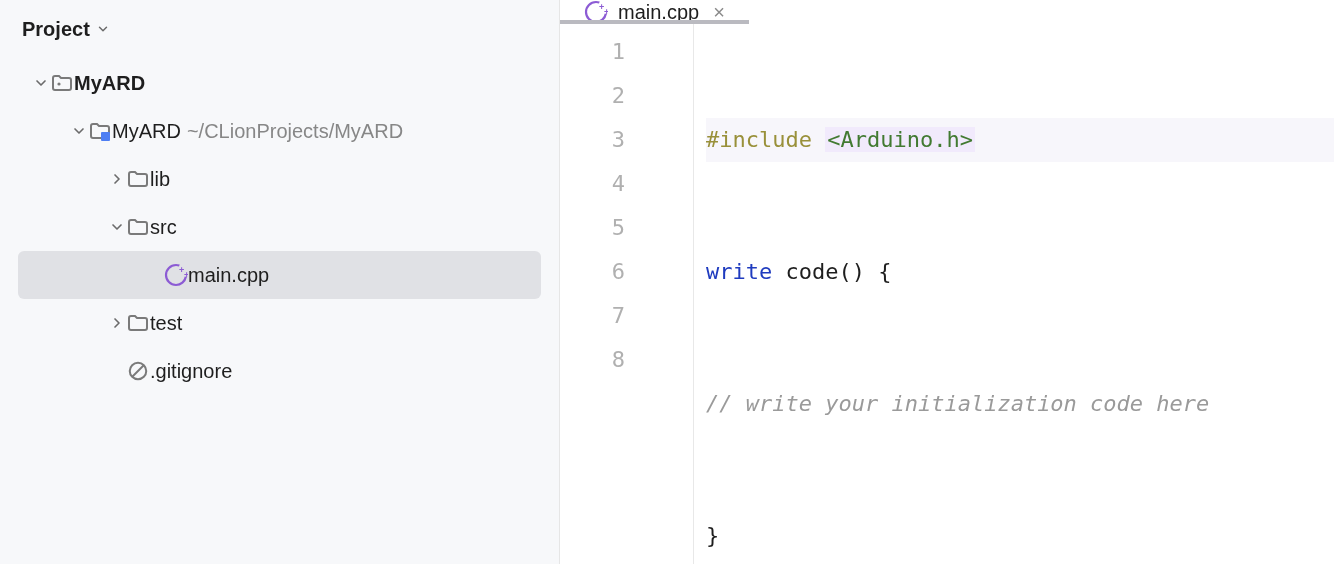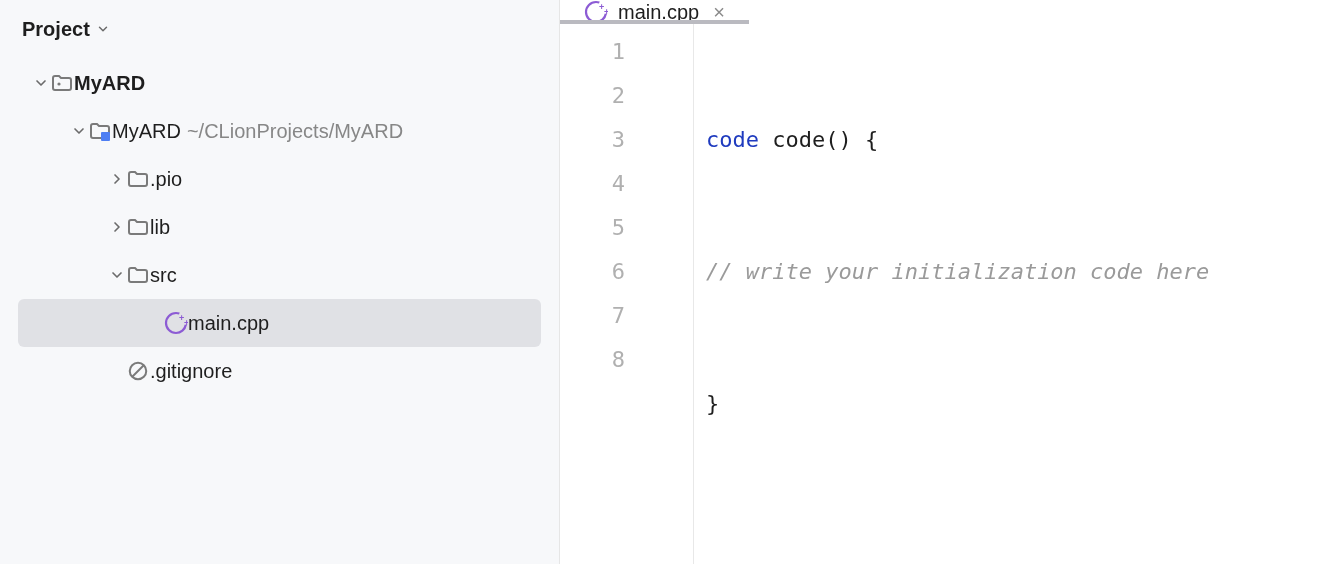--- a/index.html
+++ b/index.html
@@ -191,34 +191,20 @@
       <span class="icon">
         <svg width="24" height="24" viewBox="0 0 24 24">
           <path class="module-folder-stroke" d="M3 7a2 2 0 012-2h4l2 2h8a2 2 0 012 2v8a2 2 0 01-2 2H5a2 2 0 01-2-2V7z"></path>
           <rect class="module-square" x="13" y="13" width="9" height="9" rx="1"></rect>
         </svg>
       </span>
       <span class="label">MyARD</span>
       <span class="hint">~/CLionProjects/MyARD</span>
     </div>
 
-    <div class="tree-row">
-      <span class="spacer" style="width:90px"></span>
-      <span class="chev">
-        <svg width="16" height="16" viewBox="0 0 24 24">
-            <path d="M9 6l6 6-6 6" fill="none" stroke="currentColor" stroke-width="2.5" stroke-linecap="round" stroke-linejoin="round"></path>
-          </svg>
-      </span>
-      <span class="icon">
-        <svg width="24" height="24" viewBox="0 0 24 24">
-            <path class="folder-icon-stroke" d="M3 7a2 2 0 012-2h4l2 2h8a2 2 0 012 2v8a2 2 0 01-2 2H5a2 2 0 01-2-2V7z"></path>
-          </svg>
-      </span>
-      <span class="label">.pio</span>
-    </div>
 
 
     <div class="tree-row">
       <span class="spacer" style="width:90px"></span>
       <span class="chev">
         <svg width="16" height="16" viewBox="0 0 24 24">
             <path d="M9 6l6 6-6 6" fill="none" stroke="currentColor" stroke-width="2.5" stroke-linecap="round" stroke-linejoin="round"></path>
           </svg>
       </span>
       <span class="icon">
@@ -252,20 +238,34 @@
       <span class="icon cpp-badge">
         <svg width="24" height="24" viewBox="0 0 24 24">
           <path d="M12 2a10 10 0 100 20 10 10 0 000-20z" fill="none" stroke="#8c5bd4" stroke-width="2.2" stroke-dasharray="48 14" stroke-dashoffset="3"></path>
           <text x="15" y="10" font-size="9" fill="#8c5bd4" font-weight="700">+</text>
           <text x="20" y="15" font-size="9" fill="#8c5bd4" font-weight="700">+</text>
         </svg>
       </span>
       <span class="label">main.cpp</span>
     </div>
 
+    <div class="tree-row">
+      <span class="spacer" style="width:90px"></span>
+      <span class="chev">
+        <svg width="16" height="16" viewBox="0 0 24 24">
+            <path d="M9 6l6 6-6 6" fill="none" stroke="currentColor" stroke-width="2.5" stroke-linecap="round" stroke-linejoin="round"></path>
+          </svg>
+      </span>
+      <span class="icon">
+        <svg width="24" height="24" viewBox="0 0 24 24">
+            <path class="folder-icon-stroke" d="M3 7a2 2 0 012-2h4l2 2h8a2 2 0 012 2v8a2 2 0 01-2 2H5a2 2 0 01-2-2V7z"></path>
+          </svg>
+      </span>
+      <span class="label">test</span>
+    </div>
 
     <div class="tree-row">
       <span class="spacer" style="width:90px"></span>
       <span class="chev none">
         <svg width="16" height="16"></svg>
       </span>
       <span class="icon">
         <svg width="22" height="22" viewBox="0 0 24 24">
           <circle class="ban-icon" cx="12" cy="12" r="9"></circle>
           <line class="ban-icon" x1="6" y1="18" x2="18" y2="6"></line>
@@ -300,21 +300,22 @@
       <div>1</div>
       <div>2</div>
       <div>3</div>
       <div>4</div>
       <div>5</div>
       <div>6</div>
       <div>7</div>
       <div>8</div>
     </div>
     <div class="code">
-      <div class="code-line"><span class="tok-kw">code</span><span class="tok-id"> code() {</span></div>
+      <div class="code-line hl"><span class="tok-pre">#include</span> <span class="tok-inc">&lt;Arduino.h&gt;</span></div>
+      <div class="code-line"><span class="tok-kw">write</span><span class="tok-id"> code() {</span></div>
       <div class="code-line"><span class="tok-cm">// write your initialization code here</span></div>
       <div class="code-line"><span class="tok-id">}</span></div>
       
       
       
       
     </div>
   </div>
 
 </div>

